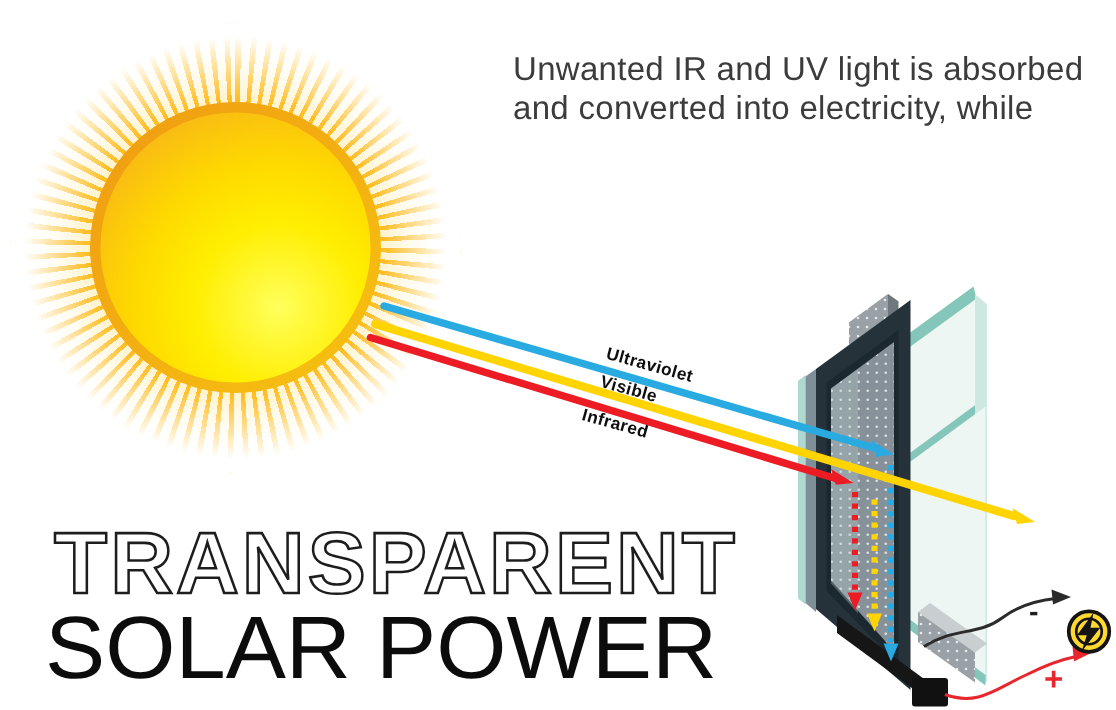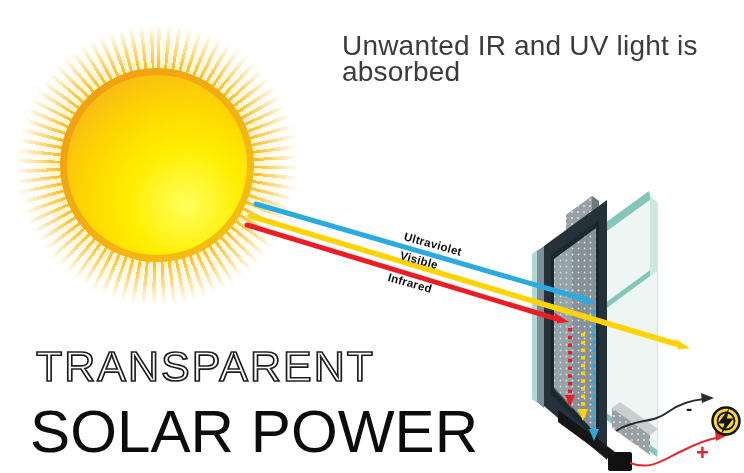--- a/index.html
+++ b/index.html
@@ -10,25 +10,25 @@
     background:radial-gradient(closest-side,rgba(255,205,60,.55) 0%,rgba(255,215,80,.28) 58%,rgba(255,255,255,0) 88%);}
   .sun-rays{position:absolute;left:7px;top:15px;width:300px;height:300px;border-radius:50%;
     background:
       radial-gradient(closest-side,rgba(255,255,255,0) 0%,rgba(255,255,255,0) 66%,#ffffff 94%),
       repeating-conic-gradient(rgba(255,186,26,.95) 0deg 1.6deg,rgba(255,255,255,0) 1.6deg 4.3deg);}
   .sun-orb{position:absolute;left:60px;top:68px;width:194px;height:194px;border-radius:50%;
     background:linear-gradient(135deg,#ef9b12,#f7c310);}
   .sun-orb::after{content:"";position:absolute;inset:7px;border-radius:50%;
     background:radial-gradient(circle at 66% 72%,#ffff5c 0%,#ffee00 32%,#fed900 55%,#f9bb14 80%,#f4a51c 100%);}
   
-  .desc{position:absolute;left:342px;top:33px;font-size:28px;line-height:25.5px;color:#3c3c3c;letter-spacing:.2px;}
+  .desc{position:absolute;left:342px;top:33px;font-size:22px;line-height:25.5px;color:#3c3c3c;letter-spacing:.2px;}
   .ray-label{position:absolute;width:110px;text-align:center;font-size:11.5px;font-weight:700;color:#0e0e0e;
     letter-spacing:.3px;transform:rotate(15.5deg);}
-  .title-outline{position:absolute;left:36px;top:342px;font-size:43px;letter-spacing:2px;color:#ffffff;
-    -webkit-text-stroke:1.7px #1d1d1d;font-weight:400;white-space:nowrap;}
+  .title-outline{position:absolute;left:36px;top:342px;font-size:58px;letter-spacing:2px;color:#ffffff;
+    -webkit-text-stroke:1.7px #1d1d1d;font-weight:700;white-space:nowrap;}
   .title-solid{position:absolute;left:30px;top:398px;font-size:59px;color:#0c0c0c;font-weight:400;white-space:nowrap;
     transform:scaleX(1.02);transform-origin:left top;}
   .polarity{position:absolute;font-weight:700;}
   .polarity.neg{left:686px;top:398px;font-size:19px;color:#1e1e1e;}
   .polarity.pos{left:696px;top:440px;font-size:22px;color:#e8262d;}
   svg{position:absolute;left:0;top:0;}
 </style>
 </head>
 <body>
 
@@ -109,20 +109,21 @@
 
     <g>
       <circle cx="726" cy="421" r="13.5" stroke="#141414" stroke-width="2.5" fill="#FFD92E"></circle>
       <circle cx="726" cy="421" r="8.5" fill="none" stroke="#141414" stroke-width="1.8"></circle>
       <path d="M 729,408.5 L 718,423.5 L 724.5,423.5 L 721,434.5 L 733.5,418.5 L 727,418.5 Z" fill="#141414"></path>
     </g>
   </svg>
 
   <div class="desc">
     <div>Unwanted IR and UV light is absorbed</div>
+    <div>and converted into electricity, while</div>
   </div>
 
   <div class="ray-label" style="left:378px;top:238px">Ultraviolet</div>
   <div class="ray-label" style="left:364px;top:254px">Visible</div>
   <div class="ray-label" style="left:355px;top:277px">Infrared</div>
 
   <div class="polarity neg">-</div>
   <div class="polarity pos">+</div>
 
   <div class="title-outline">TRANSPARENT</div>

